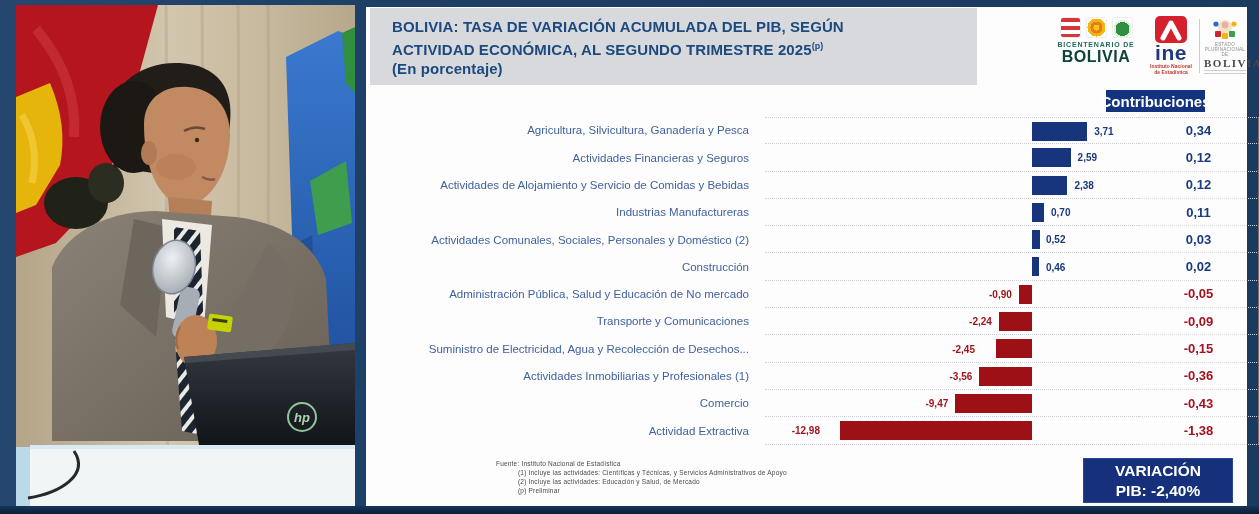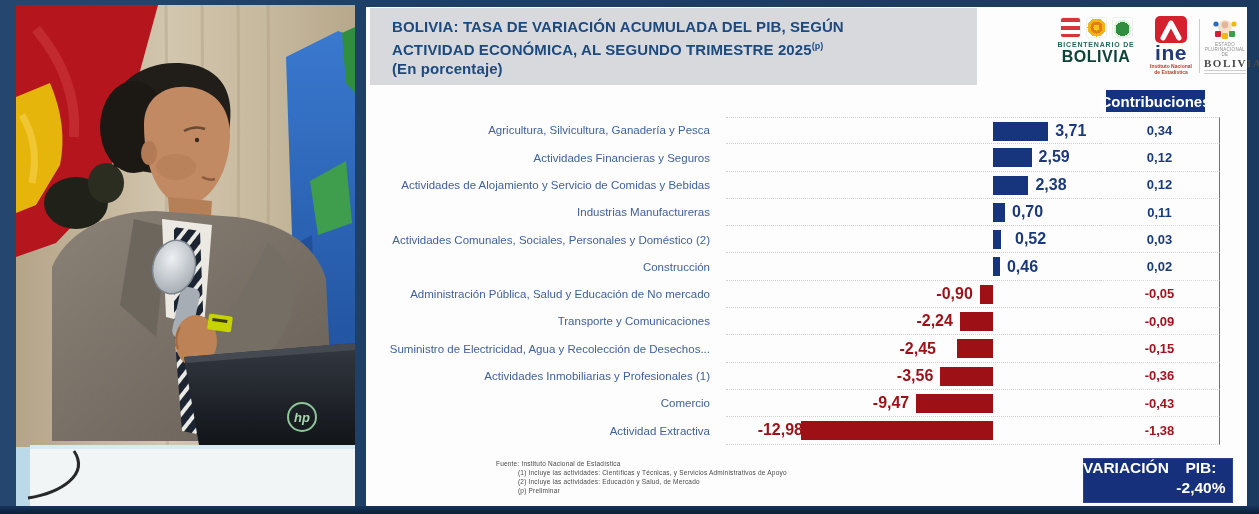--- a/index.html
+++ b/index.html
@@ -36,41 +36,41 @@
   .logo-bol{position:absolute;left:838px;top:9px;width:42px;text-align:center;}
   .bol-top{font-size:4.5px;color:#8a8a8a;letter-spacing:.3px;}
   .bol-name{font-size:11px;font-weight:700;color:#4a4a48;letter-spacing:1.5px;font-family:"Liberation Serif",serif;}
   .bol-sub{height:6px;margin-top:1px;background:repeating-linear-gradient(180deg,#bbb 0 1px,transparent 1px 3px);opacity:.7;}
   
   .badge{position:absolute;left:740px;top:83px;width:99px;height:22px;background:#14337e;color:#fff;
     font-size:15px;font-weight:700;display:flex;align-items:center;justify-content:center;}
   
   .chart{position:absolute;left:0;top:110px;width:881px;}
   .crow{display:flex;height:27.3px;align-items:center;}
-  .clab{width:344px;flex:none;text-align:right;font-size:11.5px;line-height:12.5px;color:#40619f;}
+  .clab{width:344px;flex:none;text-align:right;font-size:11.5px;line-height:12.5px;color:#40619f;margin-left:39px;}
   .cplot{position:relative;width:374px;height:100%;margin-left:16px;flex:none;border-bottom:1px dotted #ccd0d8;}
   .crow:first-child .cplot,.crow:first-child .ccon{border-top:1px dotted #ccd0d8;}
   .cbar{position:absolute;top:4px;height:19px;}
   .cbar.pos{background:#17357d;}
   .cbar.neg{background:#9c1016;}
-  .cval{position:absolute;top:50%;transform:translateY(-50%);font-weight:700;font-size:16px;white-space:nowrap;}
+  .cval{position:absolute;top:50%;transform:translateY(-50%);font-weight:700;font-size:10px;white-space:nowrap;}
   .cval.pos{color:#1a3a7c;}
   .cval.neg{color:#9e1118;}
   .ccon{width:120px;flex:none;height:100%;display:flex;align-items:center;justify-content:center;
     font-weight:700;font-size:13px;border-bottom:1px dotted #d6d9de;border-right:1px solid #737373;}
   .ccon.pos{color:#1a3a7c;}
   .ccon.neg{color:#a5121f;}
   
   .footnotes{position:absolute;left:130px;top:452px;font-size:6.5px;line-height:9px;color:#4a4a4a;letter-spacing:.2px;}
   .footnotes .fn{padding-left:22px;}
   .footnotes .fn:first-child{padding-left:0;}
   
   .variation{position:absolute;left:717px;top:451px;width:150px;height:45px;background:#16307c;
     color:#fff;font-weight:700;font-size:15.5px;line-height:20px;text-align:center;
-    display:flex;justify-content:center;box-shadow:0 0 0 1px #2c448e inset;}
+    display:flex;flex-direction:column;justify-content:center;box-shadow:0 0 0 1px #2c448e inset;}
 </style>
 </head>
 <body>
 
 <div class="stage">
 
   <div class="video">
     <svg width="339" height="501" viewBox="0 0 339 501">
       <defs>
         <linearGradient id="curtainGrad" x1="0" y1="0" x2="1" y2="0">
@@ -252,21 +252,21 @@
             <div class="cplot">
               <div class="cbar pos" style="width: 11.873px; left: 267.143px;"></div>
               <span class="cval pos" style="left: 286.016px;">0,70</span>
             </div>
             <div class="ccon pos">0,11</div>
           </div>
           <div class="crow">
             <div class="clab">Actividades Comunales, Sociales, Personales y Doméstico (2)</div>
             <div class="cplot">
               <div class="cbar pos" style="width: 7.71746px; left: 267.143px;"></div>
-              <span class="cval pos" style="left: 289px; text-align: center;">0,52</span>
+              <span class="cval pos" style="left: 281px; text-align: center;">0,52</span>
             </div>
             <div class="ccon pos">0,03</div>
           </div>
           <div class="crow">
             <div class="clab">Construcción</div>
             <div class="cplot">
               <div class="cbar pos" style="width: 6.82698px; left: 267.143px;"></div>
               <span class="cval pos" style="left: 280.97px;">0,46</span>
             </div>
             <div class="ccon pos">0,02</div>
@@ -308,21 +308,21 @@
             <div class="cplot">
               <div class="cbar neg" style="width: 76.8778px; left: 190.265px;"></div>
               <span class="cval neg" style="right: 190.735px;">-9,47</span>
             </div>
             <div class="ccon neg">-0,43</div>
           </div>
           <div class="crow">
             <div class="clab">Actividad Extractiva</div>
             <div class="cplot">
               <div class="cbar neg" style="width: 192.64px; left: 74.5032px;"></div>
-              <span class="cval neg" style="right: 297px;">-12,98</span>
+              <span class="cval neg" style="right: 319px;">-12,98</span>
             </div>
             <div class="ccon neg">-1,38</div>
           </div>
         </div>
     </div>
 
     <div class="footnotes">
       <div class="fn">Fuente: Instituto Nacional de Estadística</div>
       <div class="fn">(1)  Incluye las actividades: Científicas y Técnicas, y Servicios Administrativos de Apoyo</div>
       <div class="fn">(2)  Incluye las actividades: Educación y Salud, de Mercado</div>

